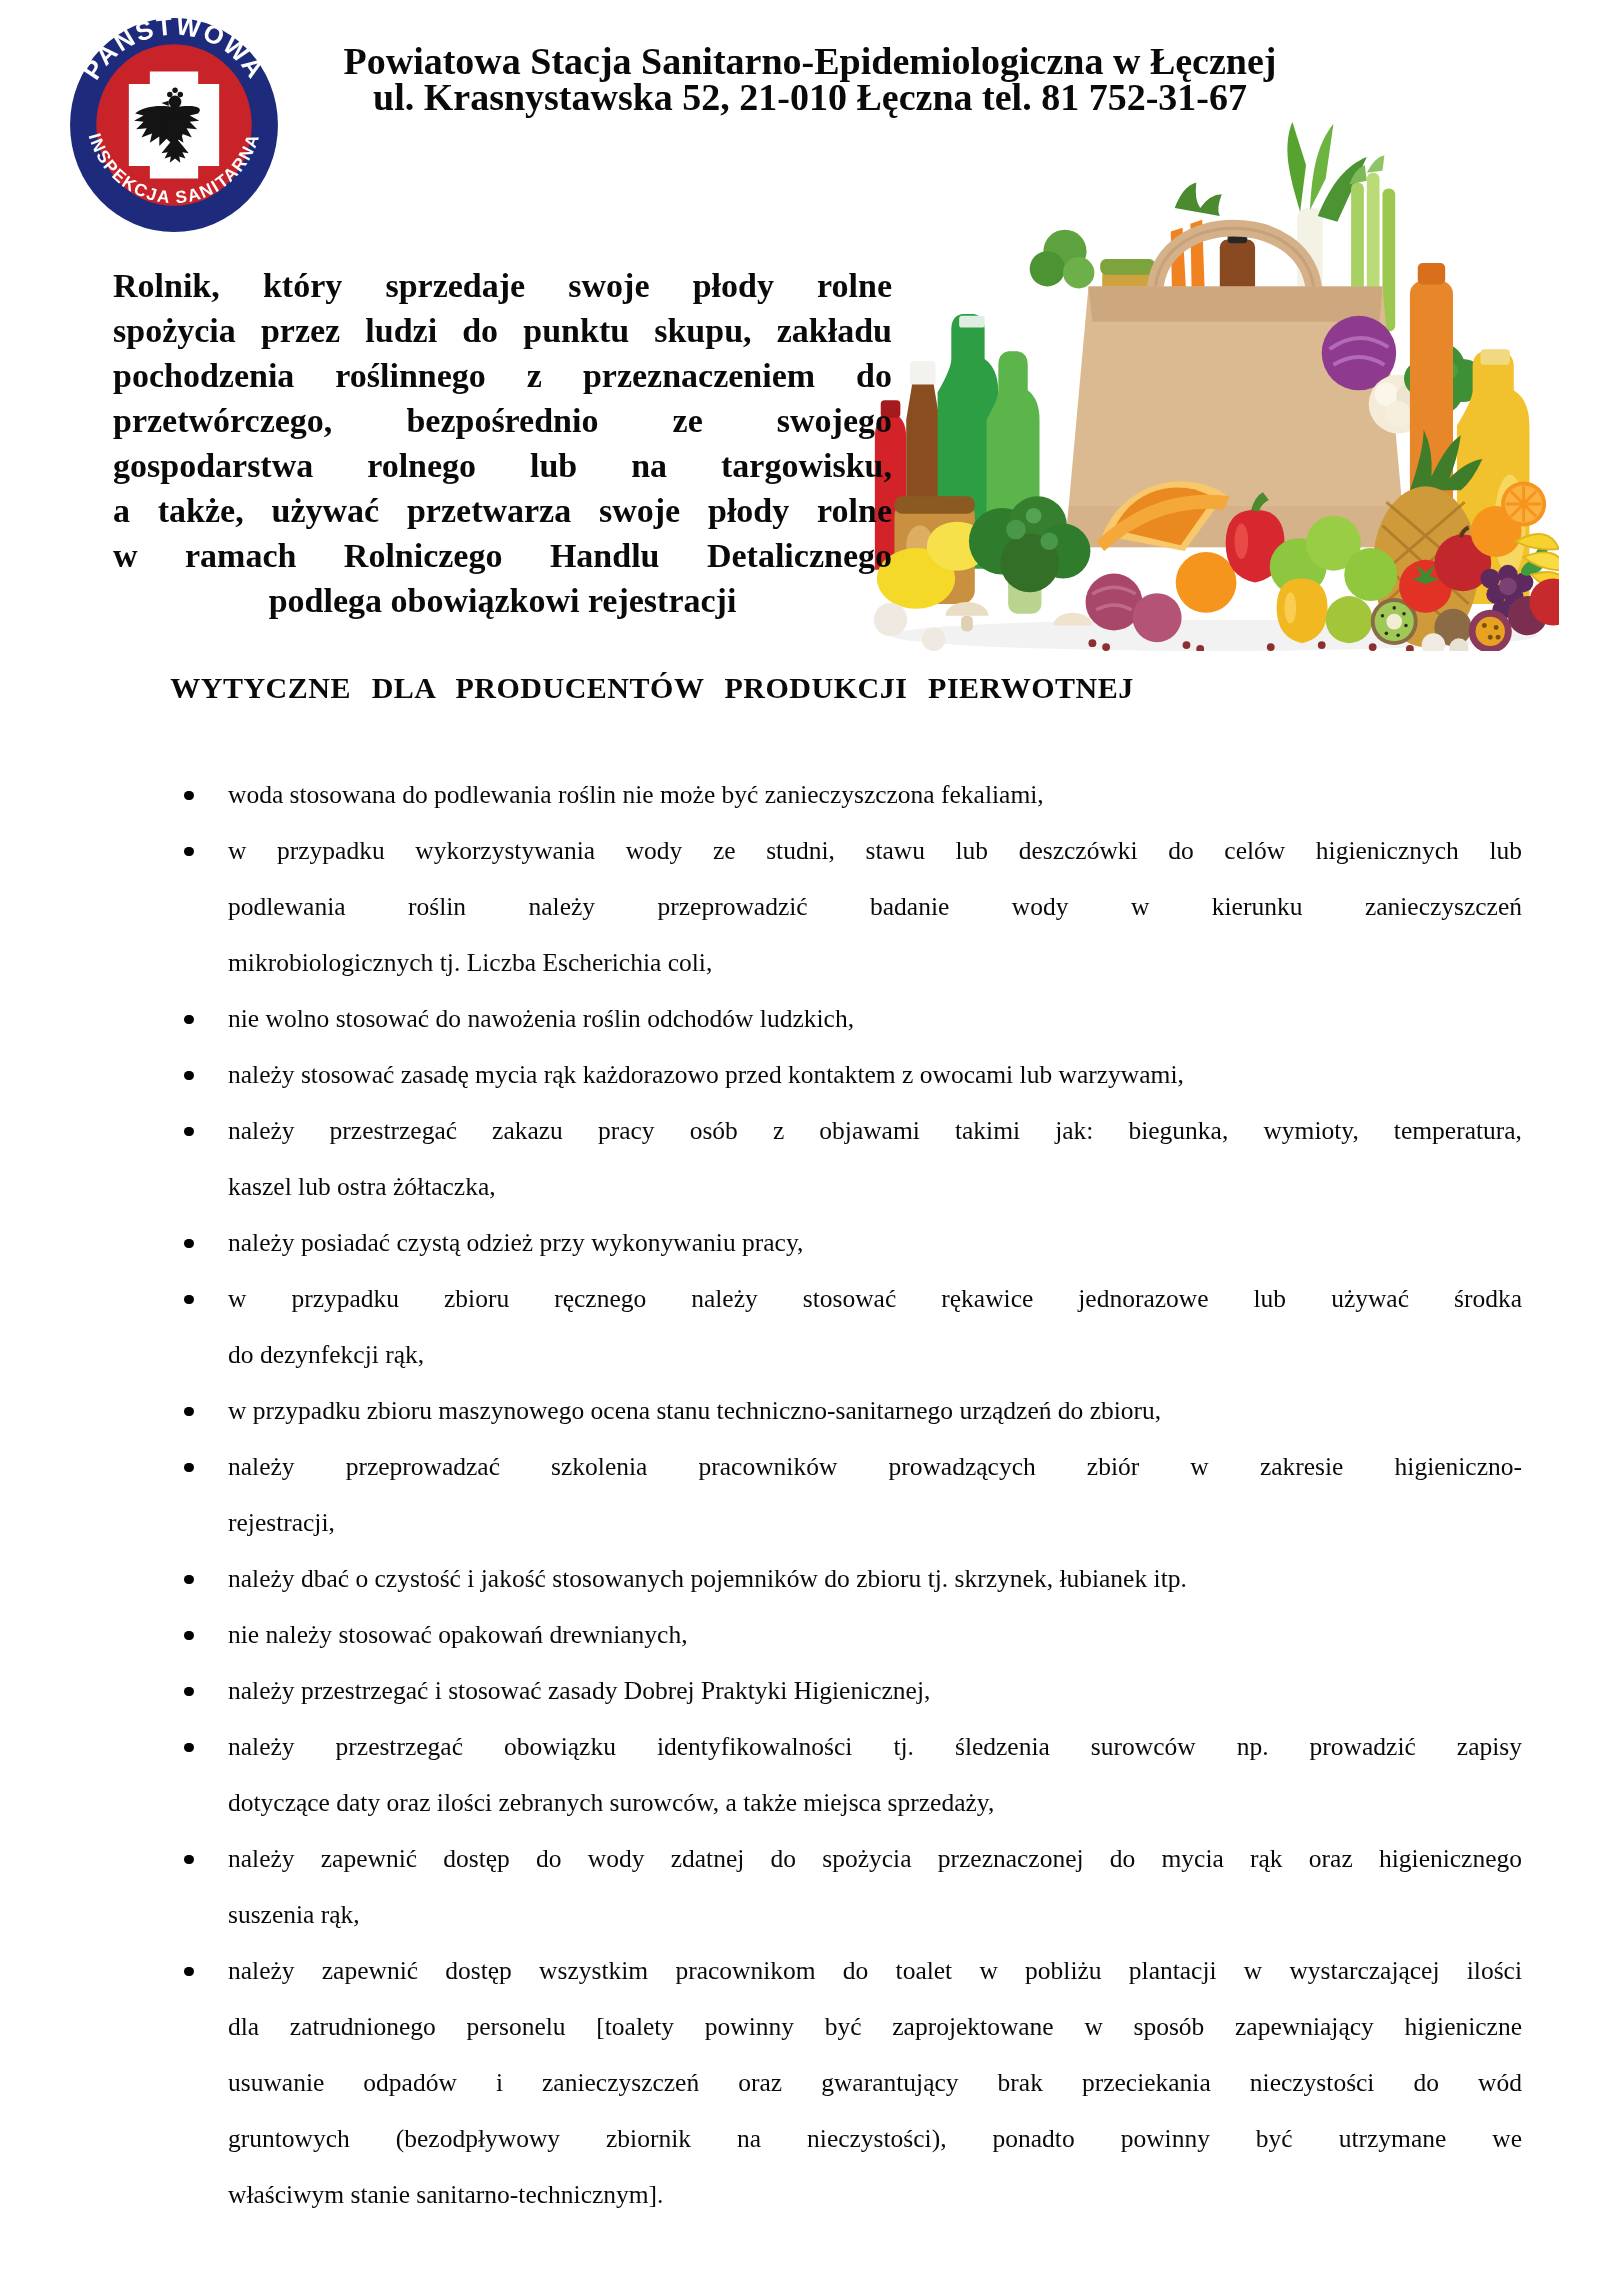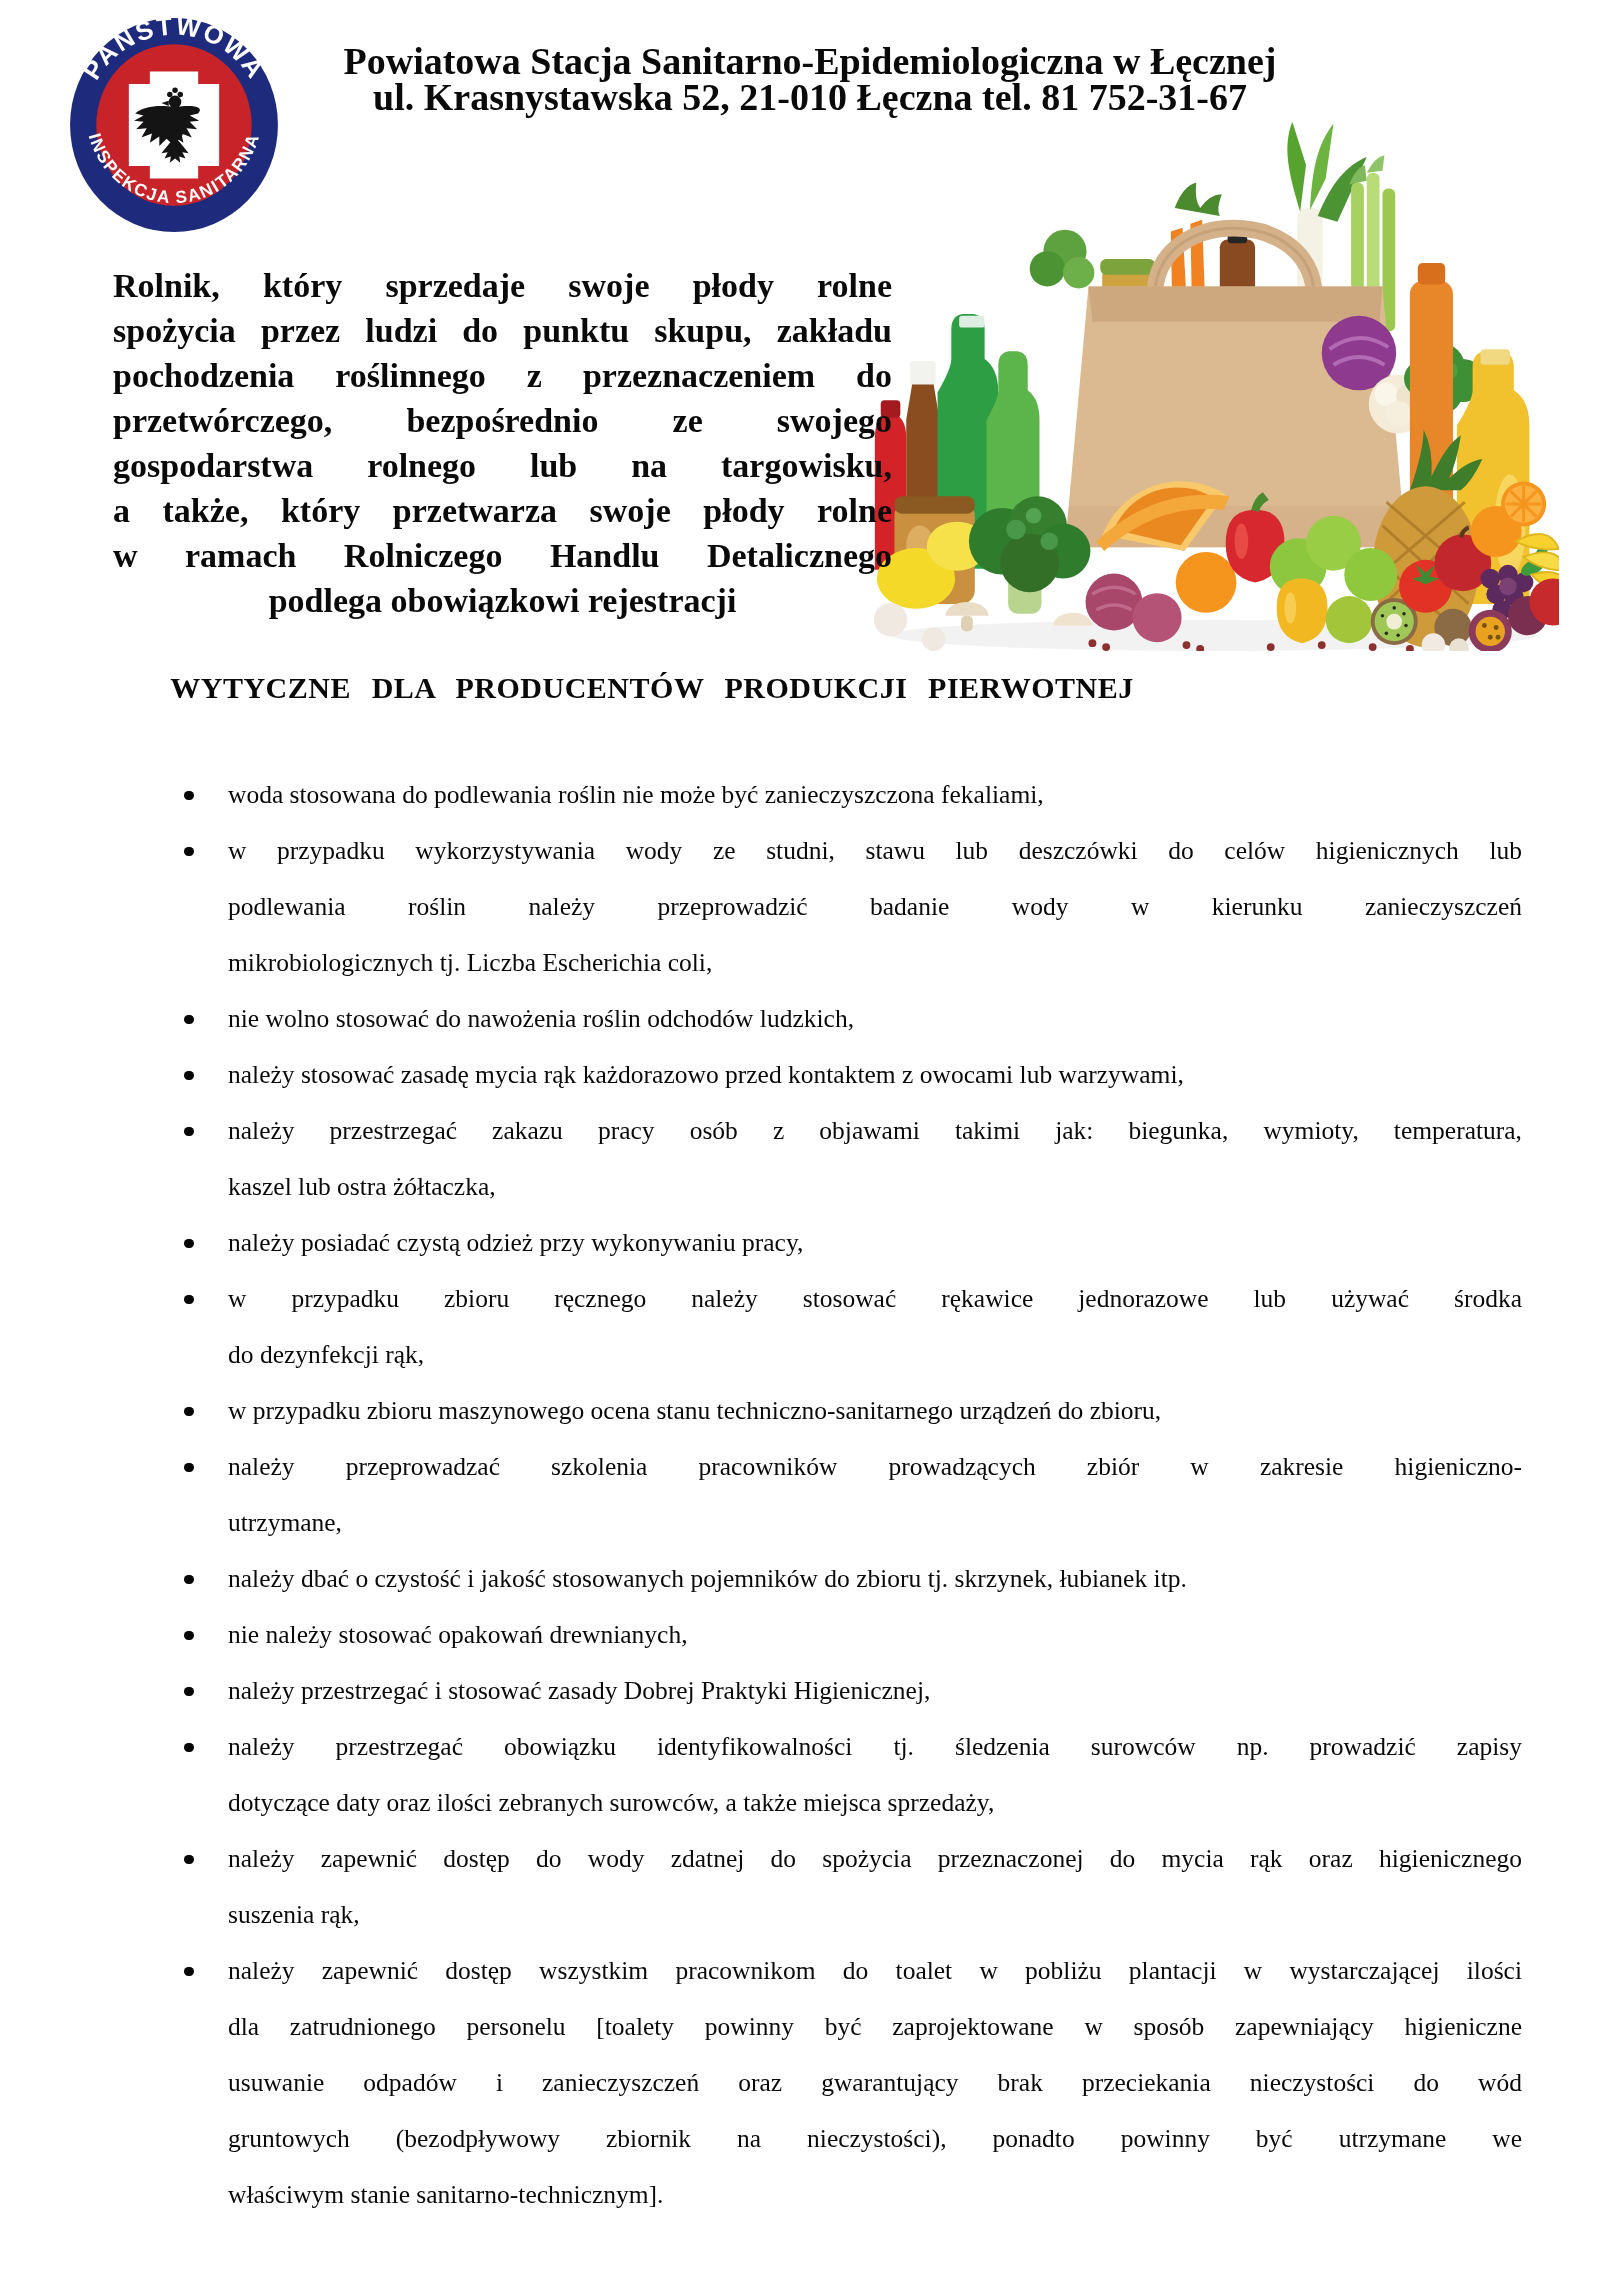--- a/index.html
+++ b/index.html
@@ -288,21 +288,21 @@
       </g>
     </svg>
   </div>
 
   <div class="intro">
     <div class="ln jl">Rolnik, który sprzedaje swoje płody rolne</div>
     <div class="ln jl">spożycia przez ludzi do punktu skupu, zakładu</div>
     <div class="ln jl">pochodzenia roślinnego z przeznaczeniem do</div>
     <div class="ln jl">przetwórczego, bezpośrednio ze swojego</div>
     <div class="ln jl">gospodarstwa rolnego lub na targowisku,</div>
-    <div class="ln jl">a także, który przetwarza swoje płody rolne</div>
+    <div class="ln jl">a także, używać przetwarza swoje płody rolne</div>
     <div class="ln jl">w ramach Rolniczego Handlu Detalicznego</div>
     <div class="ln">podlega obowiązkowi rejestracji</div>
   </div>
 
   <div class="sec-title">WYTYCZNE DLA PRODUCENTÓW PRODUKCJI PIERWOTNEJ</div>
 
   <ul class="guidelines">
     <li>
       <span class="bdot"></span>
       <div>woda stosowana do podlewania roślin nie może być zanieczyszczona fekaliami,</div>
@@ -335,21 +335,21 @@
       <div class="jl">w przypadku zbioru ręcznego należy stosować rękawice jednorazowe lub używać środka</div>
       <div>do dezynfekcji rąk,</div>
     </li>
     <li>
       <span class="bdot"></span>
       <div>w przypadku zbioru maszynowego ocena stanu techniczno-sanitarnego urządzeń do zbioru,</div>
     </li>
     <li>
       <span class="bdot"></span>
       <div class="jl">należy przeprowadzać szkolenia pracowników prowadzących zbiór w zakresie higieniczno-</div>
-      <div>utrzymane,</div>
+      <div>rejestracji,</div>
     </li>
     <li>
       <span class="bdot"></span>
       <div>należy dbać o czystość i jakość stosowanych pojemników do zbioru tj. skrzynek, łubianek itp.</div>
     </li>
     <li>
       <span class="bdot"></span>
       <div>nie należy stosować opakowań drewnianych,</div>
     </li>
     <li>

